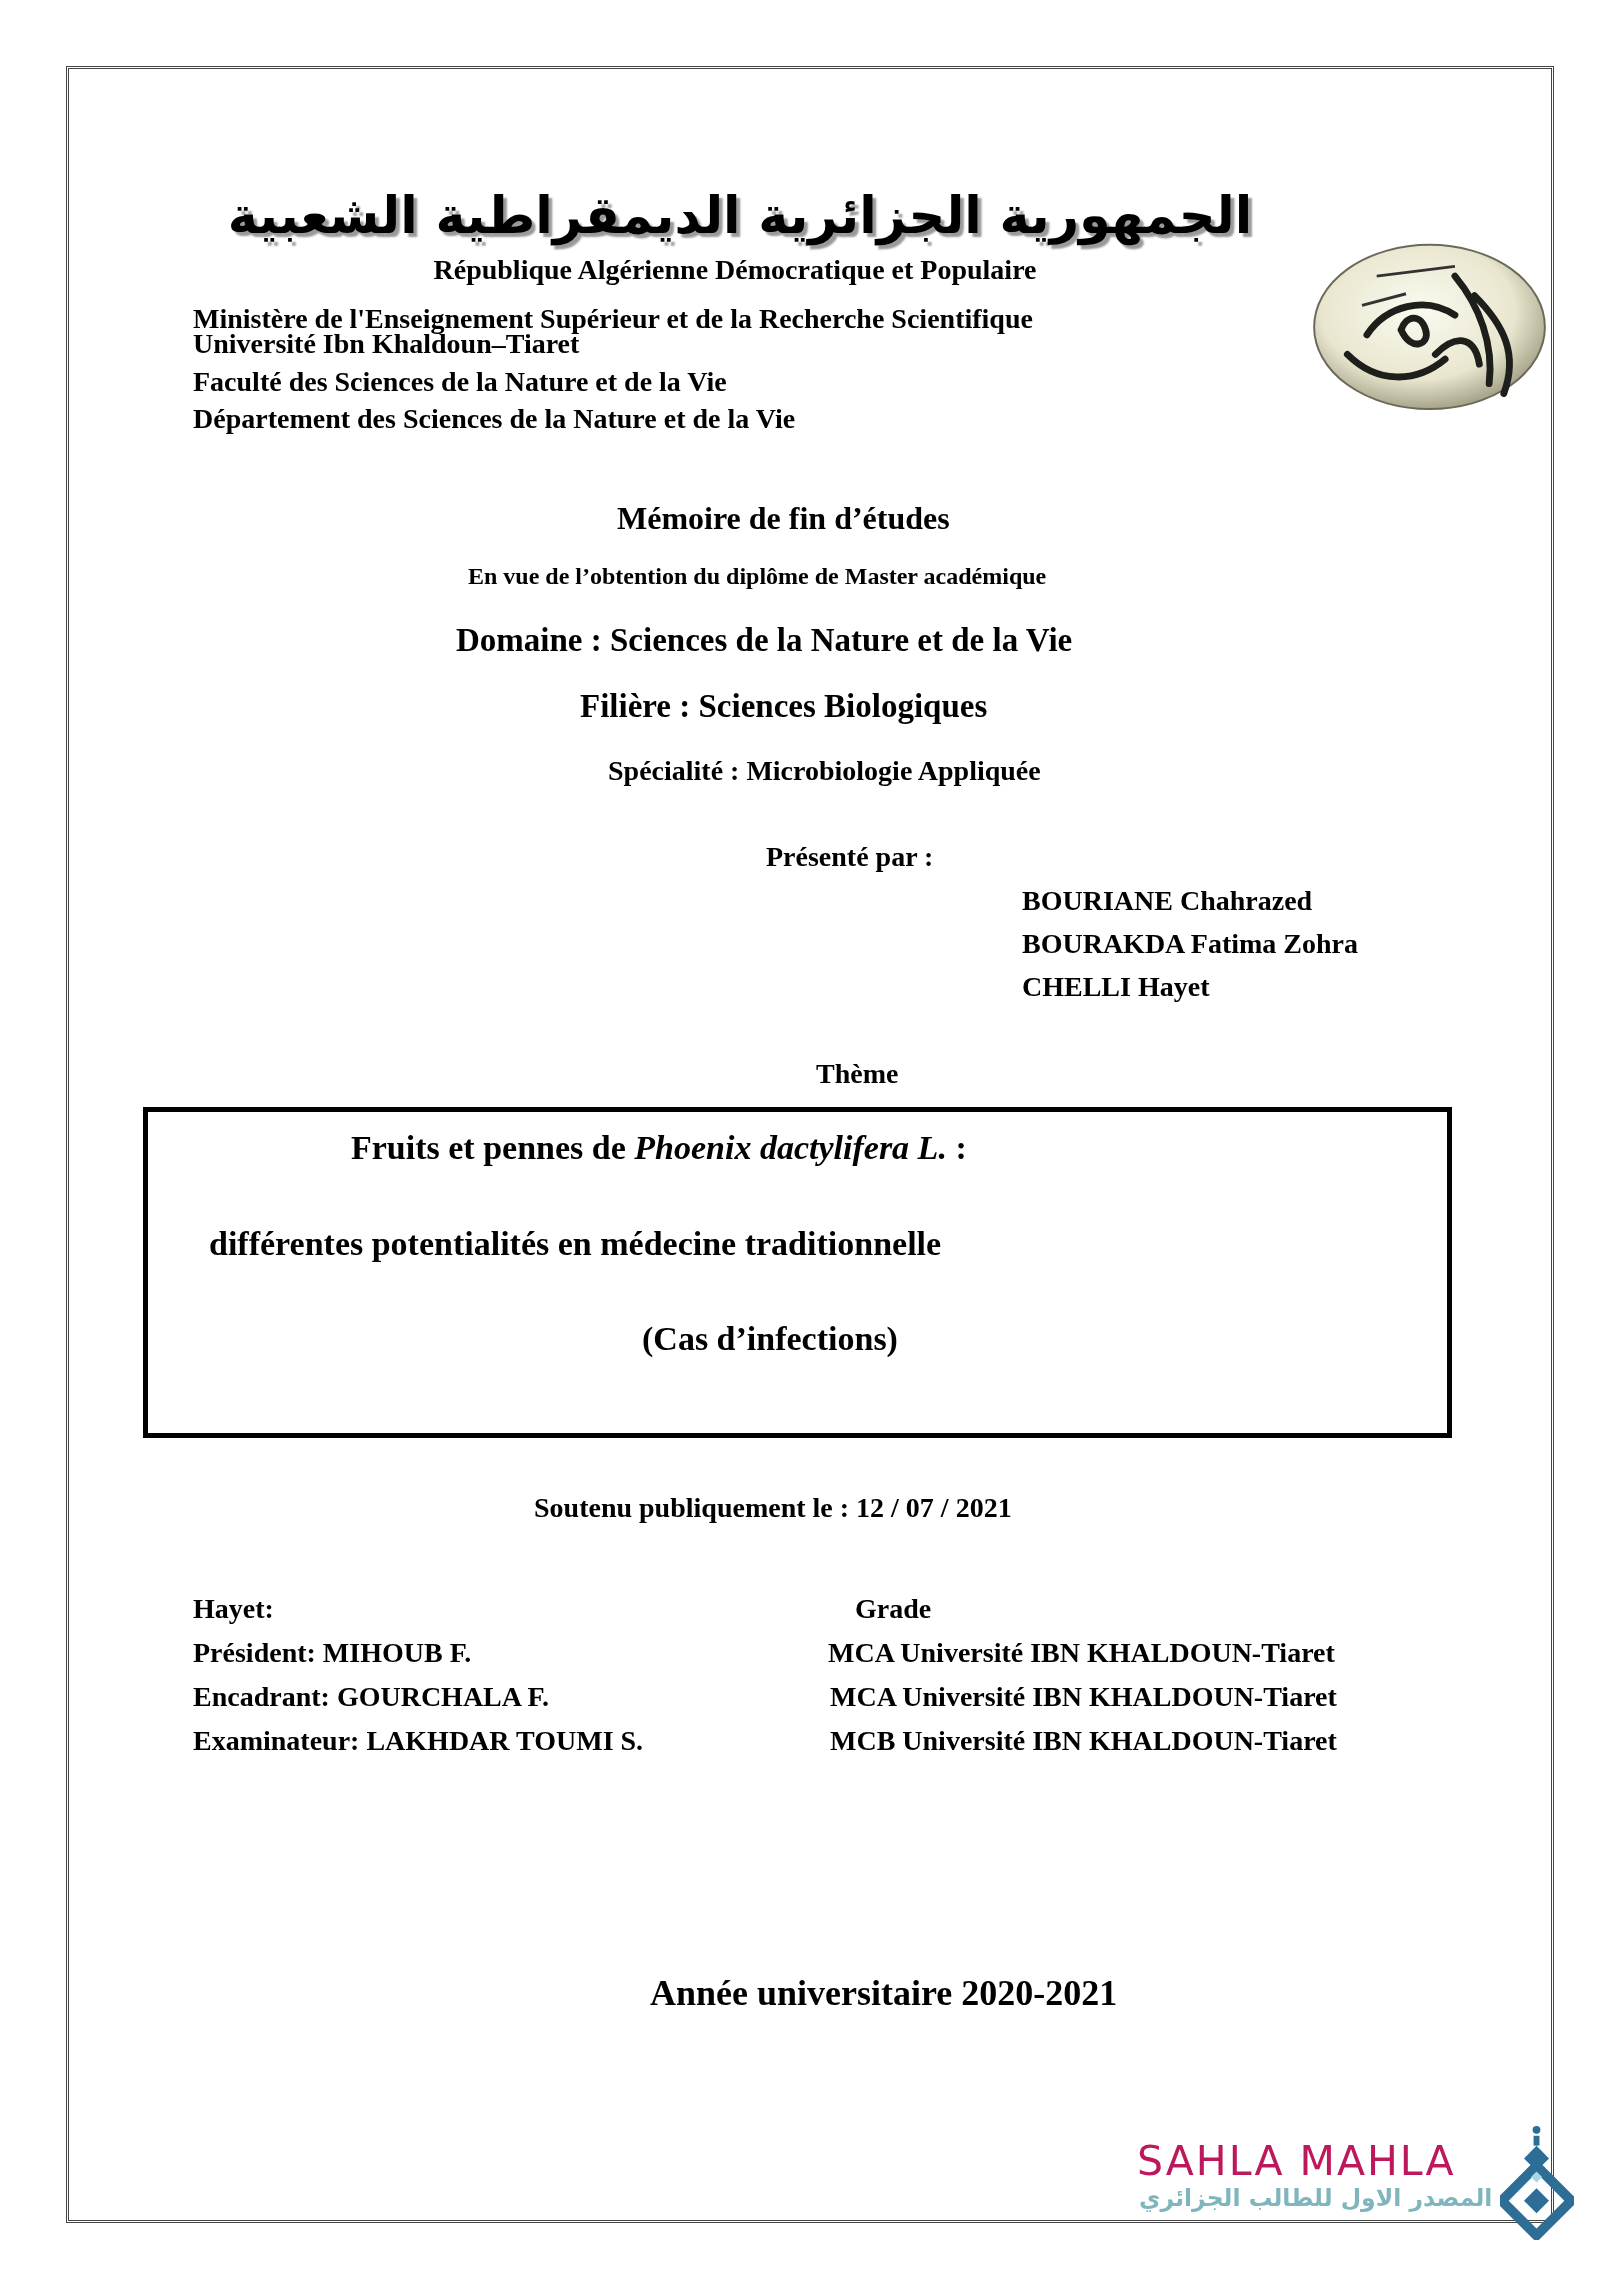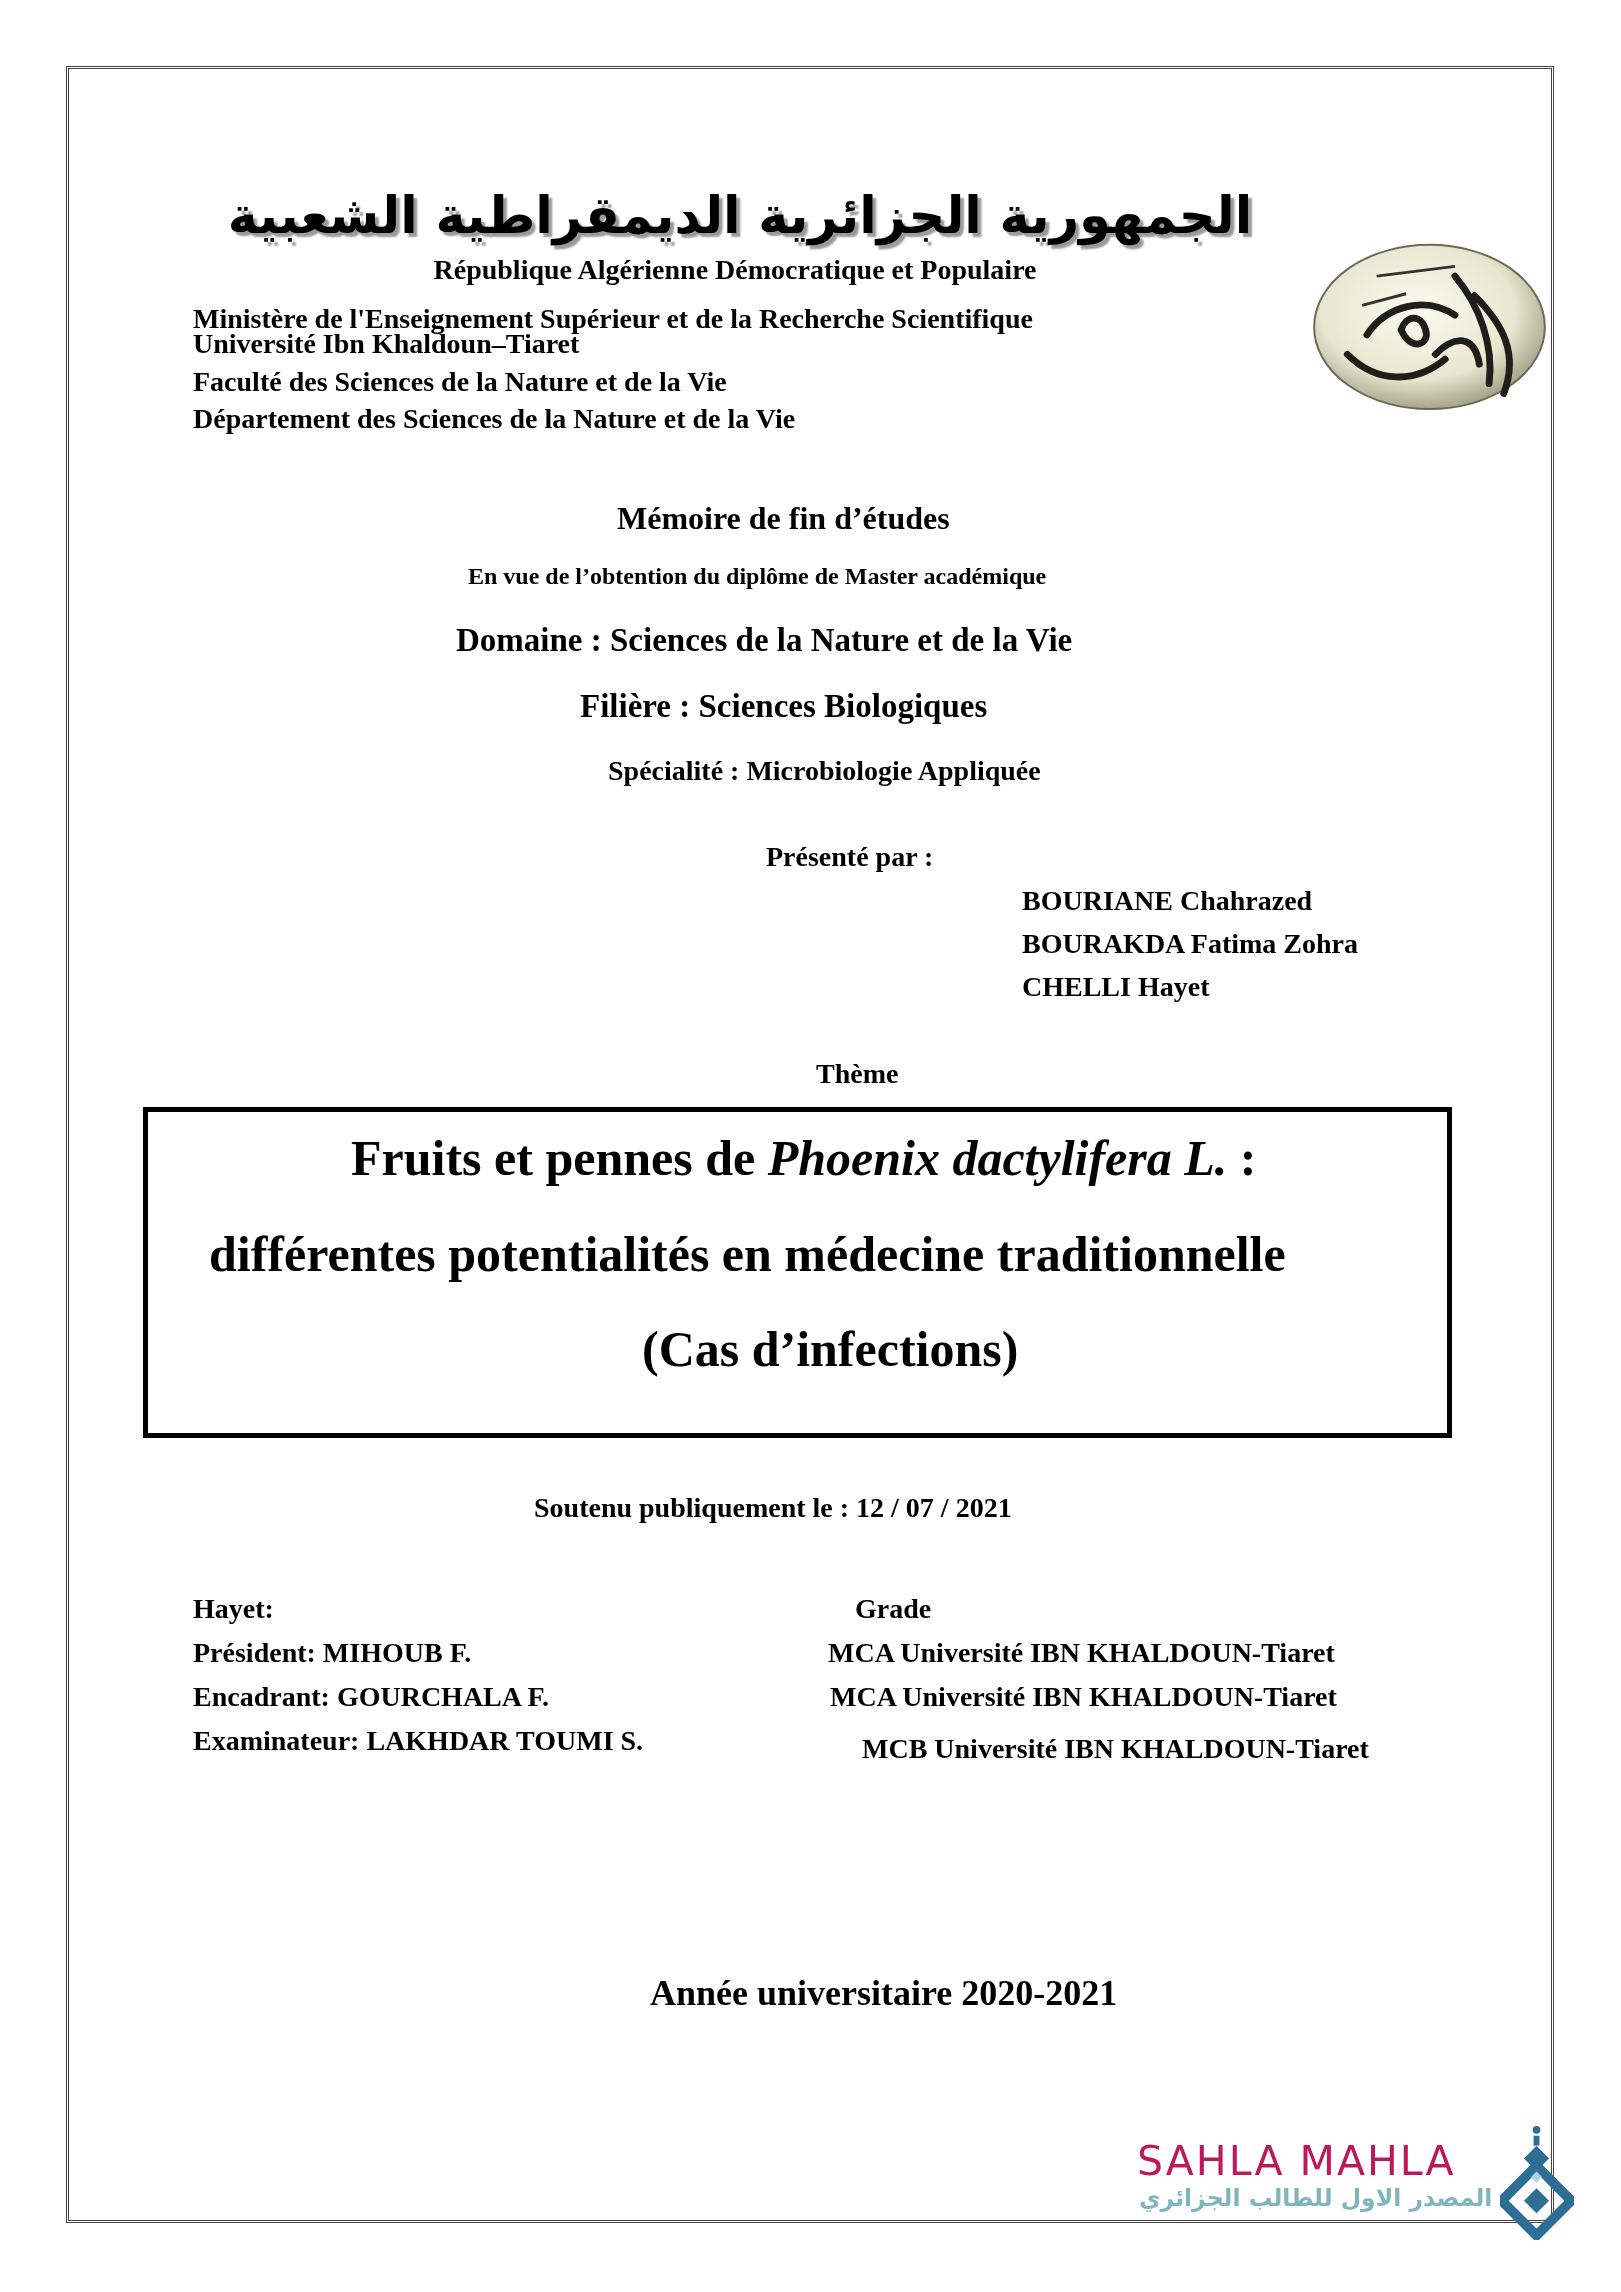--- a/index.html
+++ b/index.html
@@ -8,21 +8,21 @@
   .page-border { position: absolute; left: 66px; top: 66px; width: 1488px; height: 2157px;
                  border: 3.9px double #444; box-sizing: border-box; }
   .abs { position: absolute; white-space: nowrap; font-weight: bold; }
   .arabic-title { left: 0; width: 1480px; top: 186px; text-align: center; font-size: 51px;
                   font-family: "DejaVu Sans", sans-serif; font-weight: bold; direction: rtl;
                   text-shadow: 3.9px 3.9px 2px #9a9a9a; letter-spacing: 1px; }
   .hdr-line { font-size: 28px; line-height: 37px; }
   .logo { position: absolute; left: 1308px; top: 237px; width: 243px; height: 176px; }
   .box { position: absolute; left: 143px; top: 1107px; width: 1309px; height: 331px;
          border: 5.9px solid #000; box-sizing: border-box; }
-  .title1 { font-size: 50px; }
+  .title1 { font-size: 34px; }
   .title1 i { font-style: italic; }
   .jury-line { font-size: 28px; }
   .wm-text { position: absolute; left: 1137px; top: 2137px; font-family: "DejaVu Sans", sans-serif;
              font-size: 41px; color: #be185d; letter-spacing: 2px; font-weight: normal; }
   .wm-ar { position: absolute; left: 1139px; top: 2184px; font-family: "DejaVu Sans", sans-serif;
            font-size: 23.5px; color: #7fb5bd; direction: rtl; font-weight: bold; }
   .wm-emblem { position: absolute; left: 1500px; top: 2122px; width: 74px; height: 118px; }
 </style>
 </head>
 <body>
@@ -70,21 +70,21 @@
 <div class="abs" style="left:534px;top:1492px;font-size:28px;">Soutenu publiquement le : 12 / 07 / 2021</div>
 
 <div class="abs jury-line" style="left:193px;top:1593px;">Hayet:</div>
 <div class="abs jury-line" style="left:855px;top:1593px;">Grade</div>
 
 <div class="abs jury-line" style="left:193px;top:1637px;">Président: MIHOUB F.</div>
 <div class="abs jury-line" style="left:828px;top:1637px;">MCA Université IBN KHALDOUN-Tiaret</div>
 <div class="abs jury-line" style="left:193px;top:1681px;">Encadrant: GOURCHALA F.</div>
 <div class="abs jury-line" style="left:830px;top:1681px;">MCA Université IBN KHALDOUN-Tiaret</div>
 <div class="abs jury-line" style="left:193px;top:1725px;">Examinateur: LAKHDAR TOUMI S.</div>
-<div class="abs jury-line" style="left:862px;top:1725px;margin-top:8px;">MCB Université IBN KHALDOUN-Tiaret</div>
+<div class="abs jury-line" style="left:830px;top:1725px;">MCB Université IBN KHALDOUN-Tiaret</div>
 
 <div class="abs" style="left:650px;top:1972px;font-size:36px;">Année universitaire 2020-2021</div>
 
 <div class="wm-text">SAHLA MAHLA</div>
 <div class="wm-ar">المصدر الاول للطالب الجزائري</div>
 <svg class="wm-emblem" viewBox="0 0 75 120">
   <circle cx="37" cy="8" r="4" fill="#2e6e96"></circle>
   <rect x="34" y="14" width="6" height="10" fill="#2e6e96"></rect>
   <rect x="28" y="28" width="18" height="18" transform="rotate(45 37 37)" fill="#2e6e96"></rect>
   <g transform="rotate(45 37 80)">

